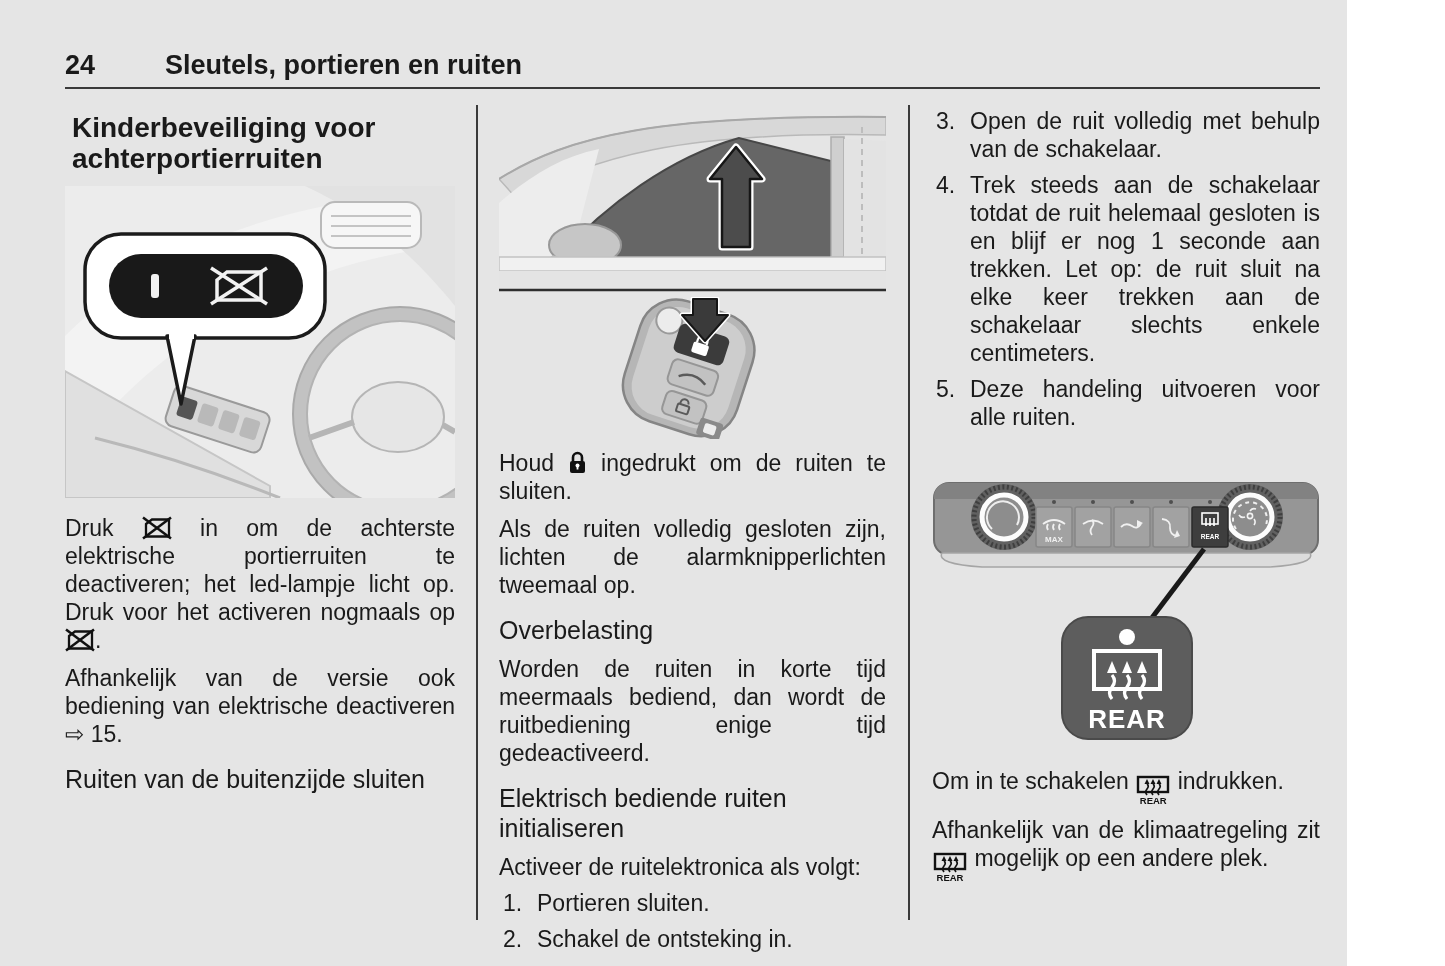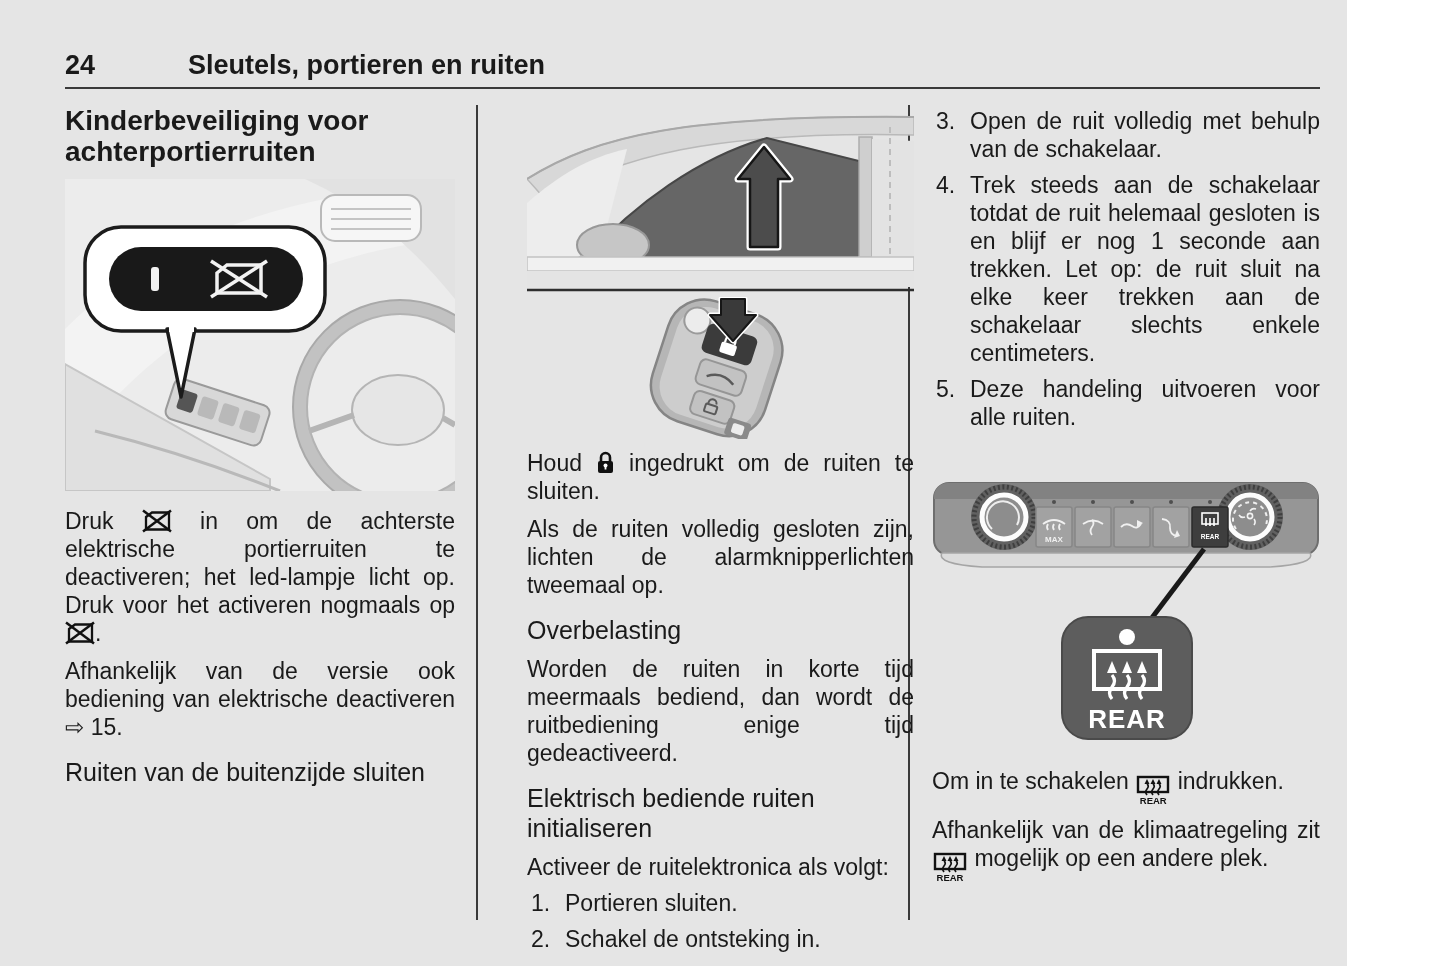--- a/index.html
+++ b/index.html
@@ -2,32 +2,32 @@
 <html lang="nl"><head>
 <meta charset="utf-8">
 <style>
   html,body{margin:0;padding:0;background:#fff;}
   .page{
     position:relative;width:1347px;height:966px;background:#e5e5e5;
     font-family:"Liberation Sans",sans-serif;color:#1a1a1a;overflow:hidden;
   }
   
   .page-number{position:absolute;left:65px;top:50px;font-size:27px;font-weight:bold;}
-  .page-title{position:absolute;left:188px;top:50px;font-size:27px;font-weight:bold;}
+  .page-title{position:absolute;left:165px;top:50px;font-size:27px;font-weight:bold;}
   .header-rule{position:absolute;left:65px;top:87px;width:1255px;height:2px;background:#3a3a3a;}
   
   .divider{position:absolute;top:105px;height:815px;width:2px;background:#3a3a3a;}
   .divider-1{left:476px;}
   .divider-2{left:908px;}
   
   .col{position:absolute;top:105px;}
   .col-left{left:65px;width:390px;}
-  .col-mid{left:527px;width:387px;}
+  .col-mid{left:499px;width:387px;}
   .col-right{left:932px;width:388px;}
-  h2{font-size:28px;line-height:31px;margin:0;font-weight:bold;}
+  h2{font-size:28px;line-height:31px;margin:7px;font-weight:bold;}
   h3{font-size:25px;line-height:30px;margin:16px 0 0;font-weight:normal;}
   p{font-size:23px;line-height:28px;margin:16px 0 0;text-align:justify;}
   p.tight{margin-top:10px;}
   .illu{display:block;margin-top:12px;}
   .door-illu{width:390px;height:312px;background:#ececec;}
   .list{margin-top:0;}
   .li{display:flex;font-size:23px;line-height:28px;margin-top:8px;}
   .li .num{flex:none;width:38px;padding-left:4px;box-sizing:border-box;}
   .li .txt{flex:1;text-align:justify;}
   

